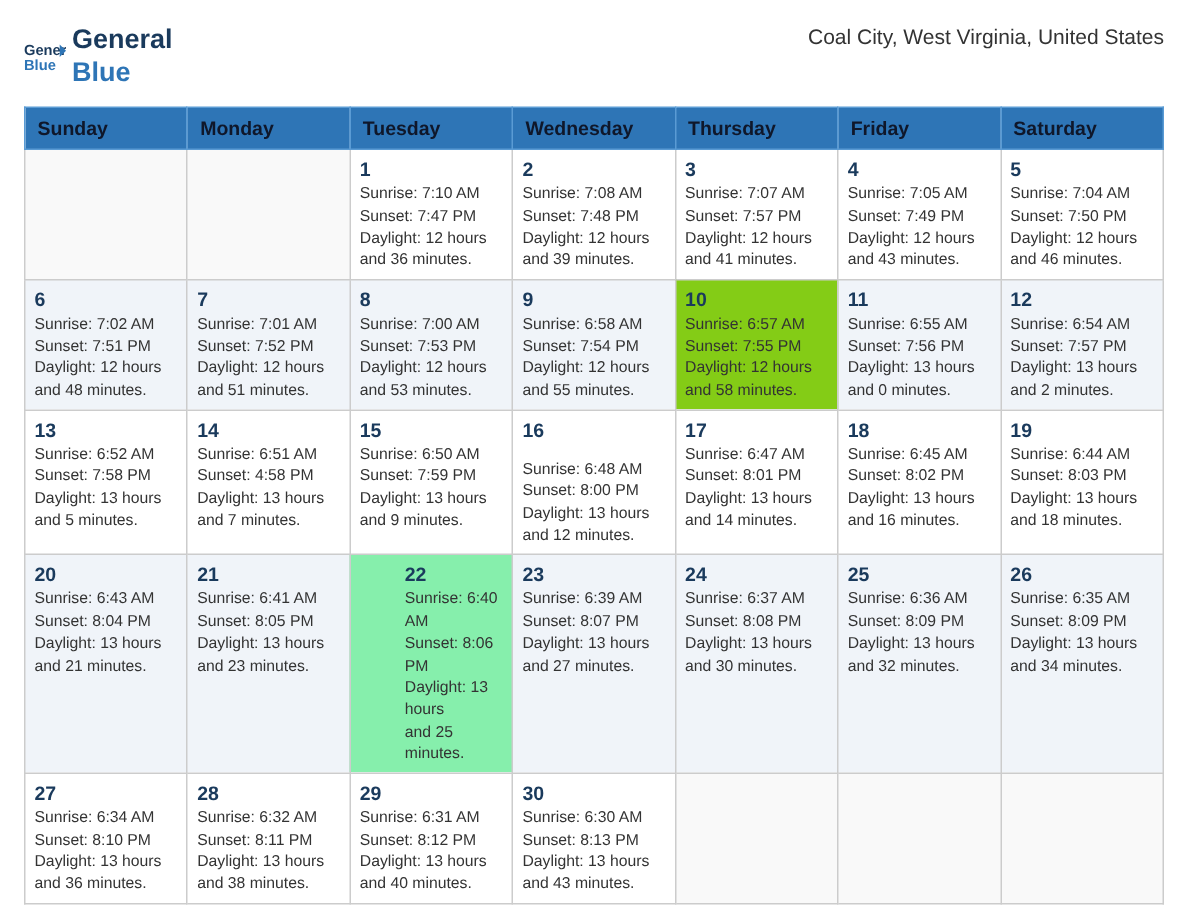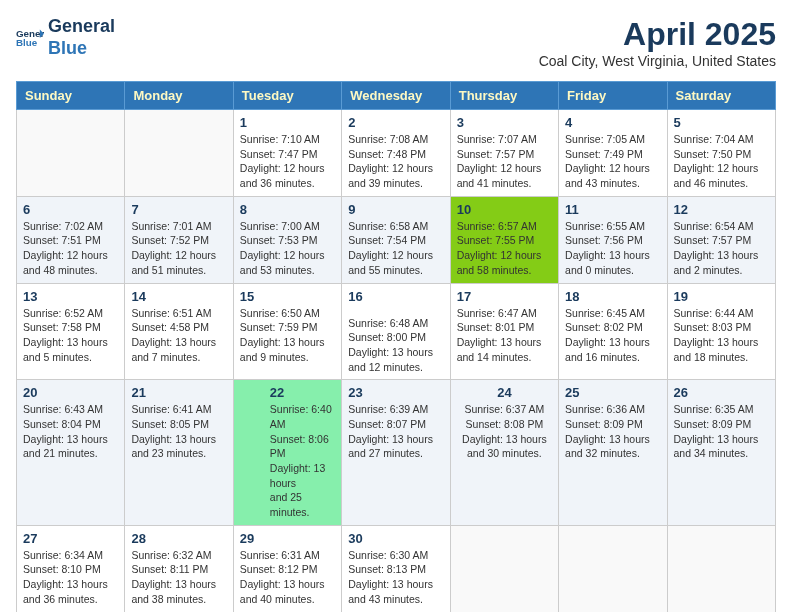--- a/index.html
+++ b/index.html
@@ -46,21 +46,21 @@
       font-size: 14px;
       color: #333;
     }
     .calendar {
       width: 100%;
       border-collapse: collapse;
       border: 1px solid #ccc;
     }
     .calendar th {
       background: #2e75b6;
-      color: #fef9c3;
+      color: #0f172a;
       font-size: 13px;
       font-weight: bold;
       text-align: left;
       padding: 6px 8px;
       border: 1px solid #5a9bd4;
     }
     .calendar td {
       width: calc(100%/7);
       vertical-align: top;
       padding: 5px 6px;
@@ -105,21 +105,20 @@
       <polygon points="34,8 40,14 34,20" fill="#2e75b6"></polygon>
     </svg>
     <div>
       <div class="logo-text">
         <span>General</span><br>
         <span style="color:#2e75b6;">Blue</span>
       </div>
     </div>
   </div>
   <div class="title-block">
-    <div class="month-title">April 2025</div>
     <div class="location">Coal City, West Virginia, United States</div>
   </div>
 </div>
 
 <table class="calendar">
   <thead>
     <tr>
     <th>Sunday</th>
         <th>Monday</th>
         <th>Tuesday</th>
@@ -293,21 +292,21 @@
 Daylight: 13 hours
 and 25 minutes.</div>
         </td>
         <td style="background: rgb(240, 244, 249);">
           <span class="day-num">23</span>
           <div class="day-info" style="white-space: pre-line;">Sunrise: 6:39 AM
 Sunset: 8:07 PM
 Daylight: 13 hours
 and 27 minutes.</div>
         </td>
-        <td style="background: rgb(240, 244, 249); text-align: center;">
+        <td style="background: rgb(240, 244, 249);">
           <span class="day-num">24</span>
           <div class="day-info" style="white-space: pre-line;">Sunrise: 6:37 AM
 Sunset: 8:08 PM
 Daylight: 13 hours
 and 30 minutes.</div>
         </td>
         <td style="background: rgb(240, 244, 249);">
           <span class="day-num">25</span>
           <div class="day-info" style="white-space: pre-line;">Sunrise: 6:36 AM
 Sunset: 8:09 PM

